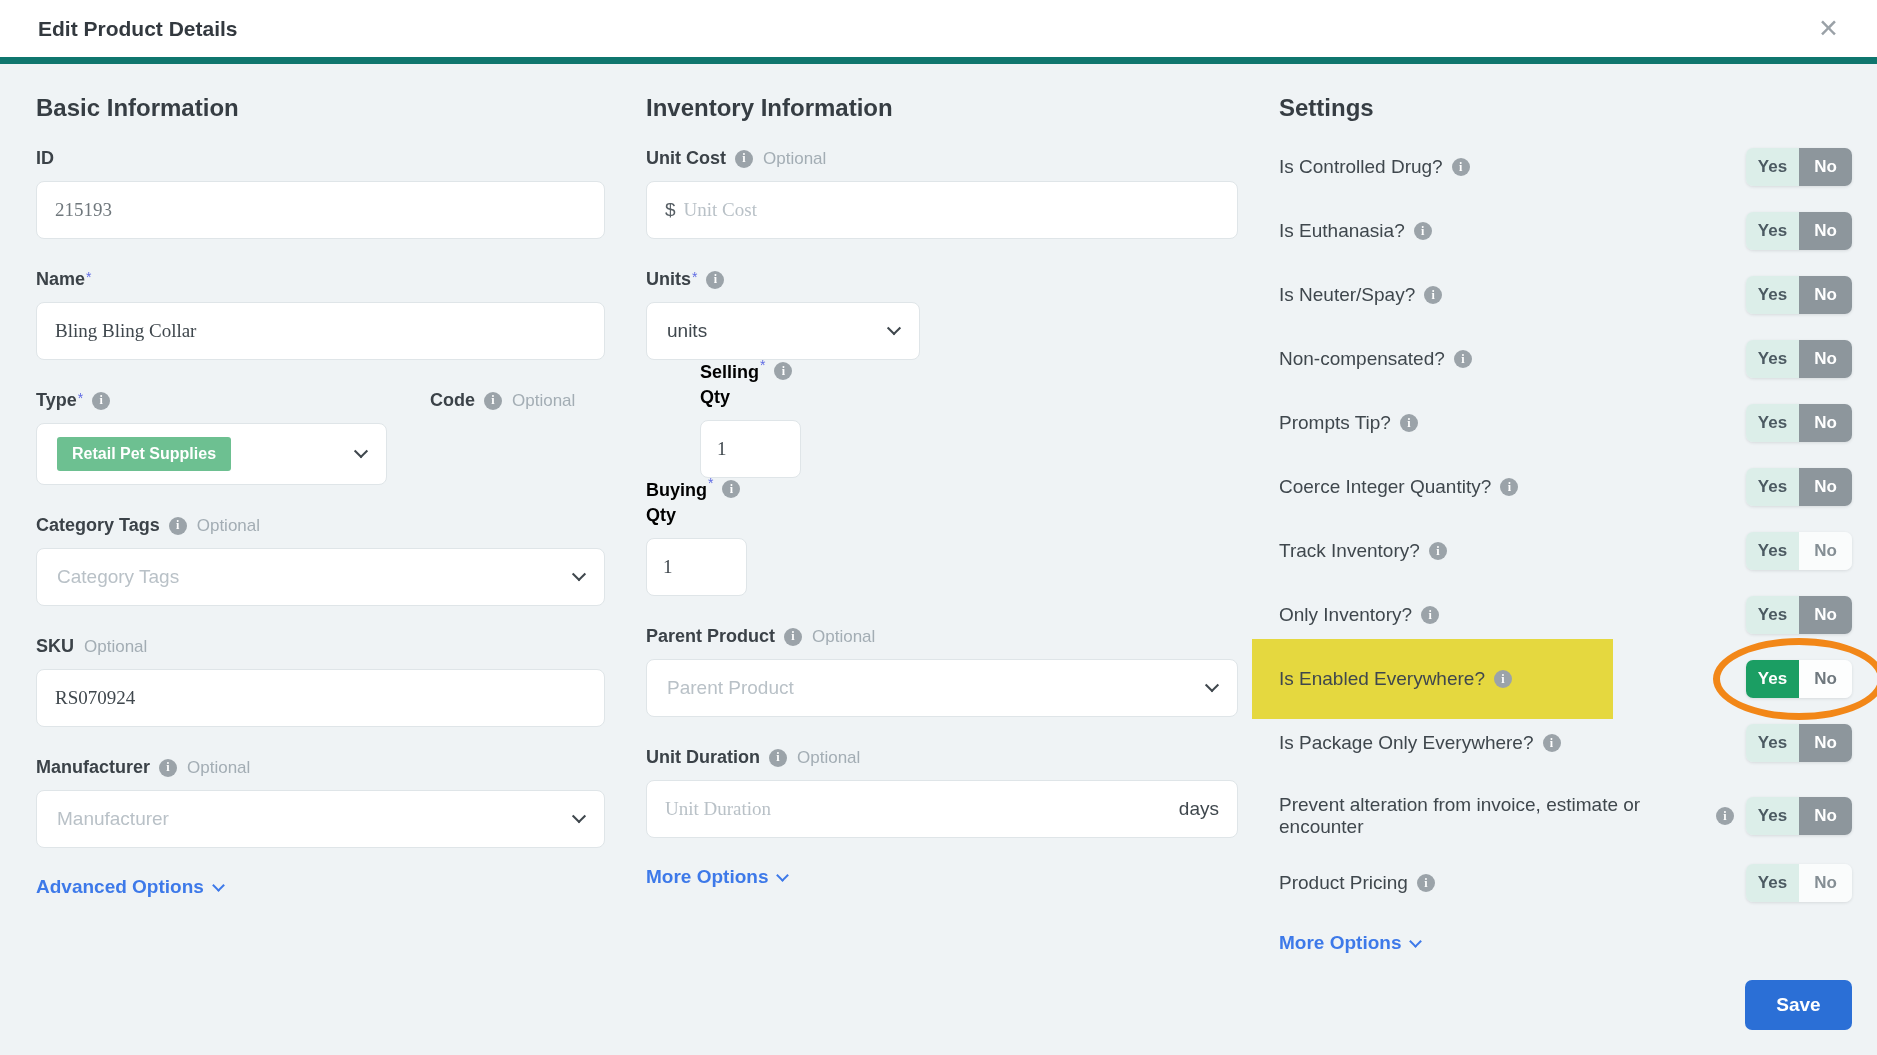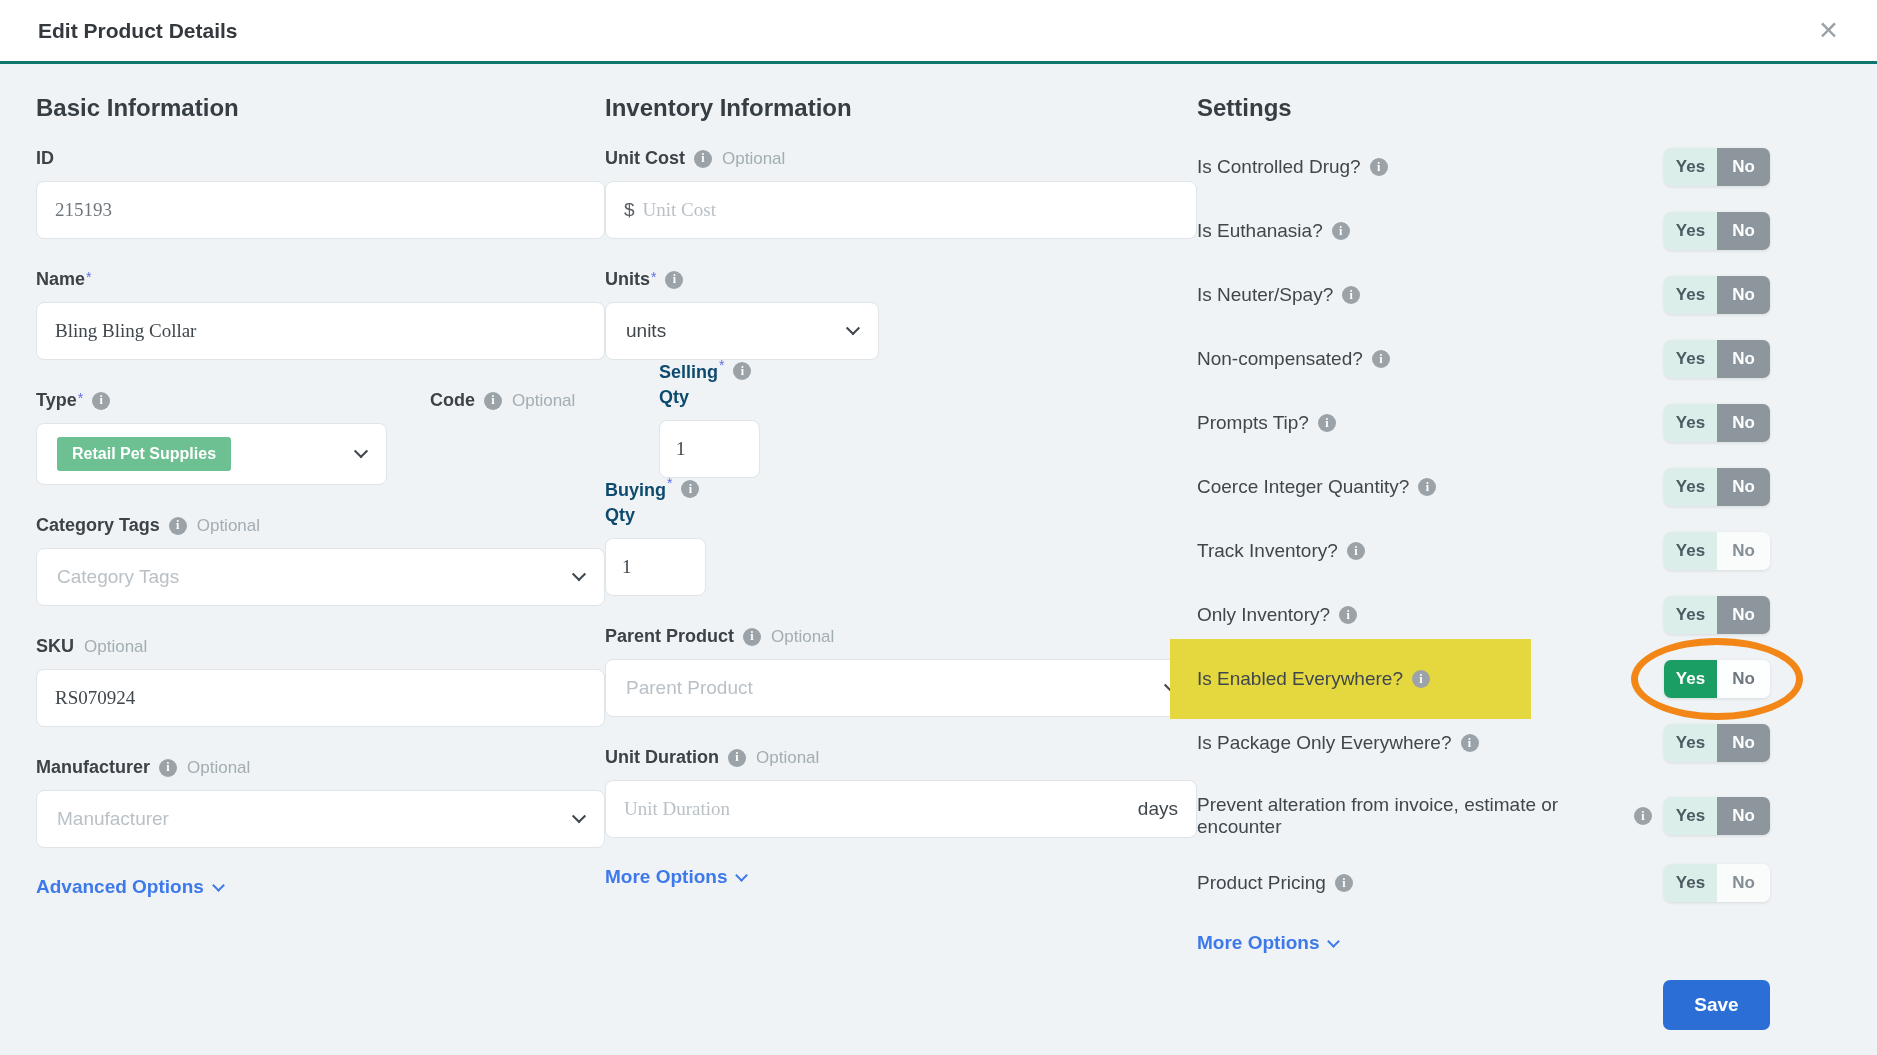--- a/index.html
+++ b/index.html
@@ -5,28 +5,29 @@
   * { box-sizing: border-box; margin: 0; padding: 0; }
   html, body { width: 1877px; height: 1055px; overflow: hidden; }
   body {
     font-family: "Liberation Sans", "DejaVu Sans", sans-serif;
     background: #eff3f5;
     color: #3f474d;
   }
   
   .modal-header {
     height: 64px; background: #ffffff; display: flex; align-items: center;
-    justify-content: space-between; padding: 0 38px; border-bottom: 3px solid #0f766e;
+    justify-content: space-between; padding: 0 38px; border-bottom: 7px solid #0f766e;
   }
   .modal-title { font-size: 21px; font-weight: bold; color: #33393f; }
   .close-btn { font-size: 25px; color: #9aa1a7; cursor: pointer; line-height: 1; }
   
   .modal-body {
     display: grid;
     grid-template-columns: 569px 592px 573px;
+    column-gap: 41px;
     padding: 30px 24px 0 36px;
   }
   h2.section-heading { font-size: 24px; font-weight: bold; color: #363d43; margin-bottom: 26px; }
   
   .field-group { margin-bottom: 30px; }
   .field-label-row { display: flex; align-items: center; margin-bottom: 12px; }
   .field-label { font-size: 18px; font-weight: bold; color: #3b4248; }
   .required-star { color: #5f6ae4; font-size: 14px; vertical-align: top; position: relative; top: -3px; margin-left: 1px; }
   .optional-tag { font-size: 17px; color: #a3adb4; margin-left: 10px; }
   .info-icon {
@@ -71,21 +72,21 @@
   .two-col-row { display: flex; gap: 43px; }
   .type-col { width: 351px; }
   .type-col .select-field { height: 62px; }
   .code-col { flex: 1; }
   
   .units-row { display: flex; justify-content: space-between; margin-bottom: 30px; flex-direction: column; }
   .units-col { width: 274px; }
   .qty-col { width: 101px; }
   .qty-label-line1 { display: flex; align-items: flex-start; }
   .qty-label-line1 .info-icon { margin-top: 2px; }
-  .qty-label { font-size: 18px; font-weight: bold; color: #0c4a6e; line-height: 25px; }
+  .qty-label { font-size: 18px; font-weight: bold; color: #000000; line-height: 25px; }
   .qty-col .text-field { margin-top: 10px; padding: 0 16px; }
   
   .settings-col { display: flex; flex-direction: column; }
   .settings-row {
     display: flex; align-items: center; justify-content: space-between;
     min-height: 38px; margin-bottom: 26px; position: relative;
   }
   .settings-label {
     display: flex; align-items: center; font-size: 19px; color: #3f474d;
     position: relative; z-index: 1; max-width: 408px;

